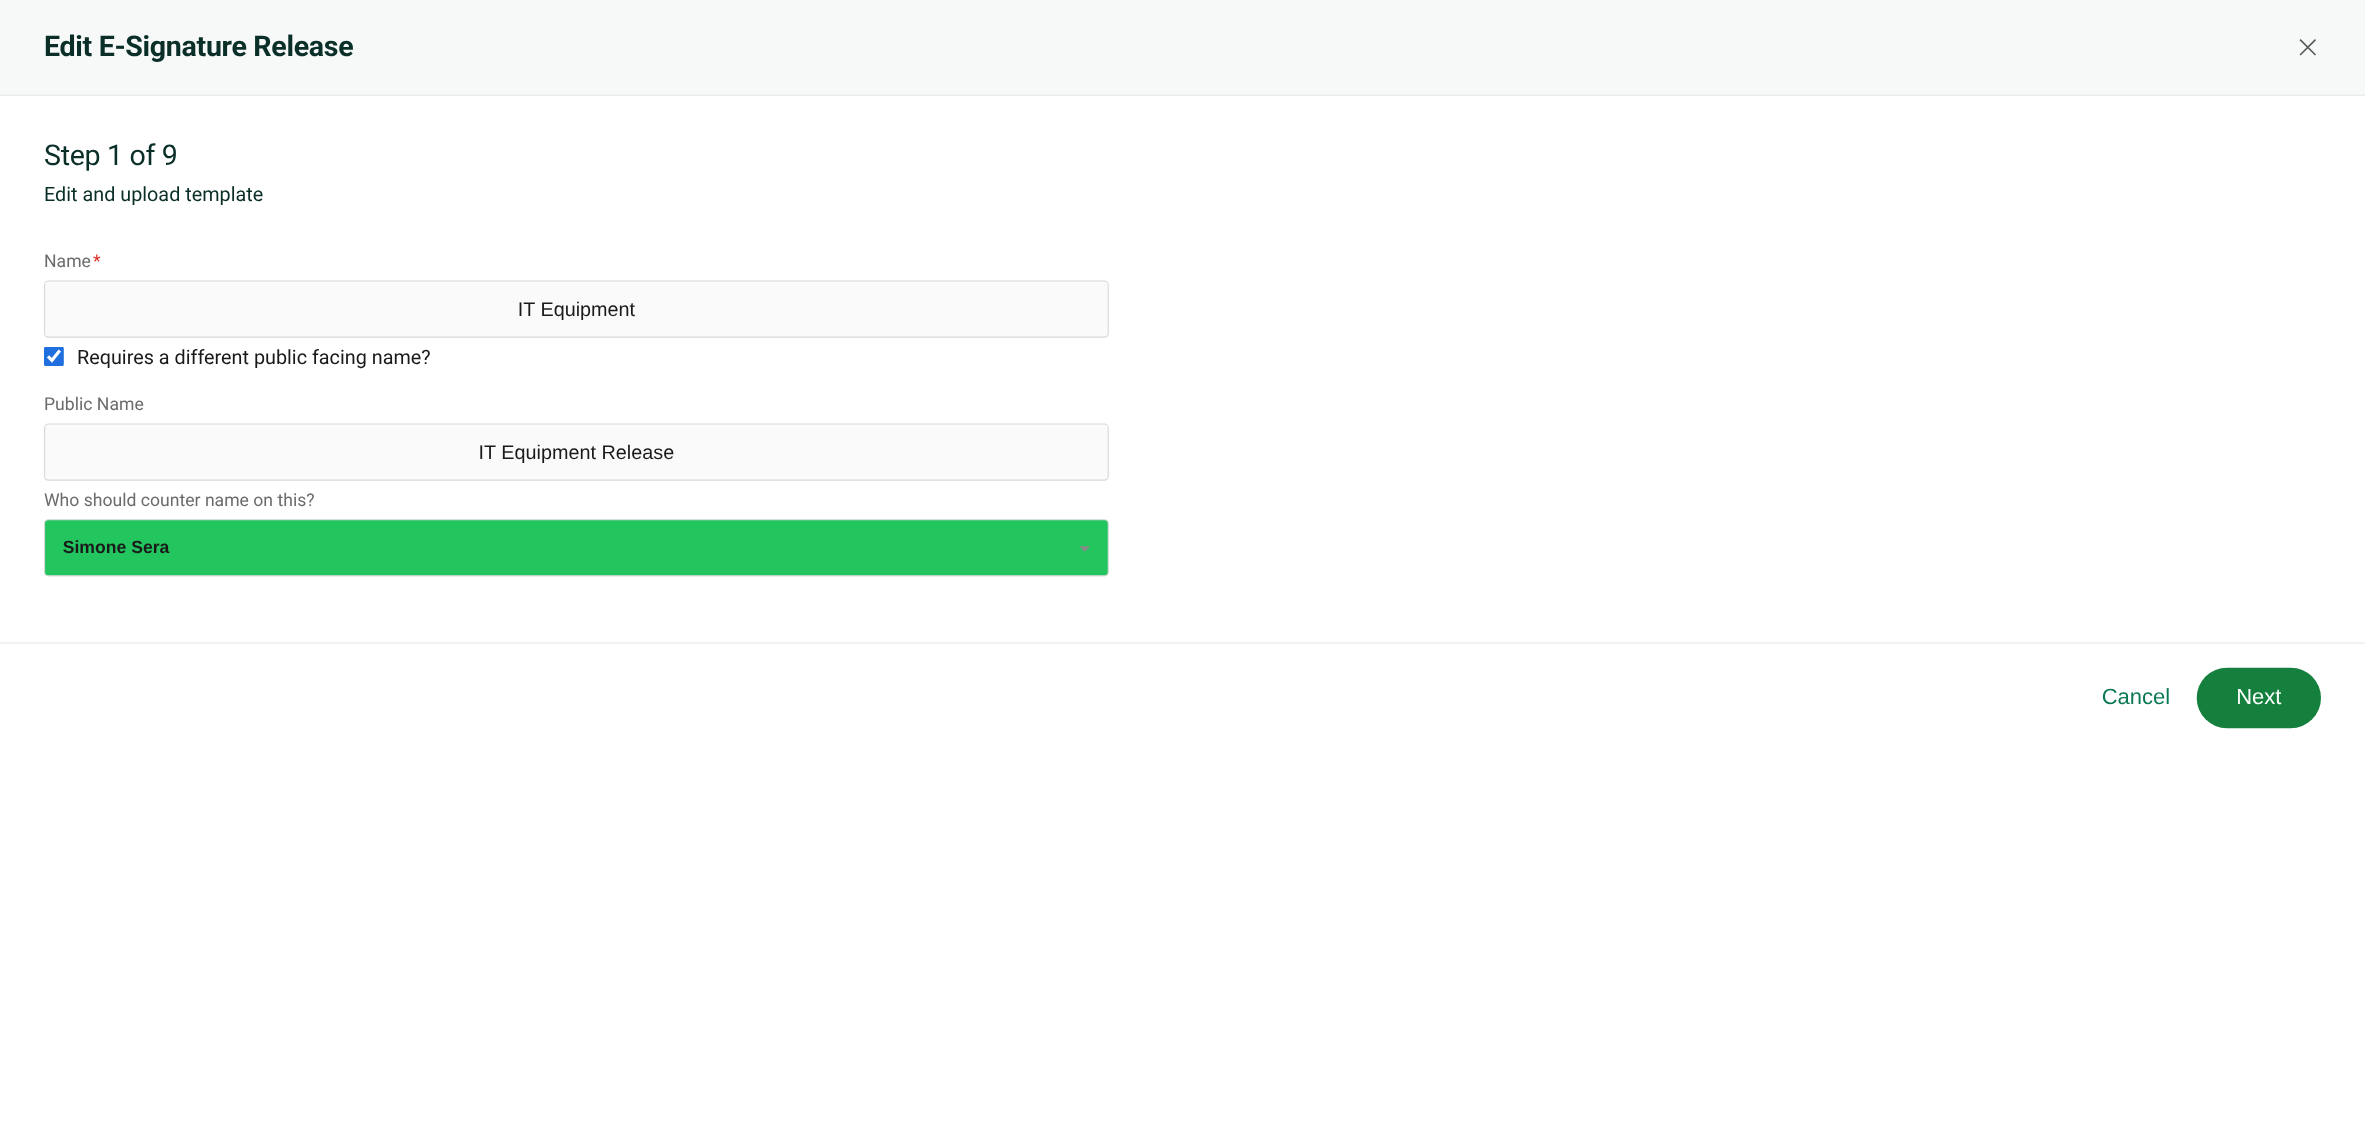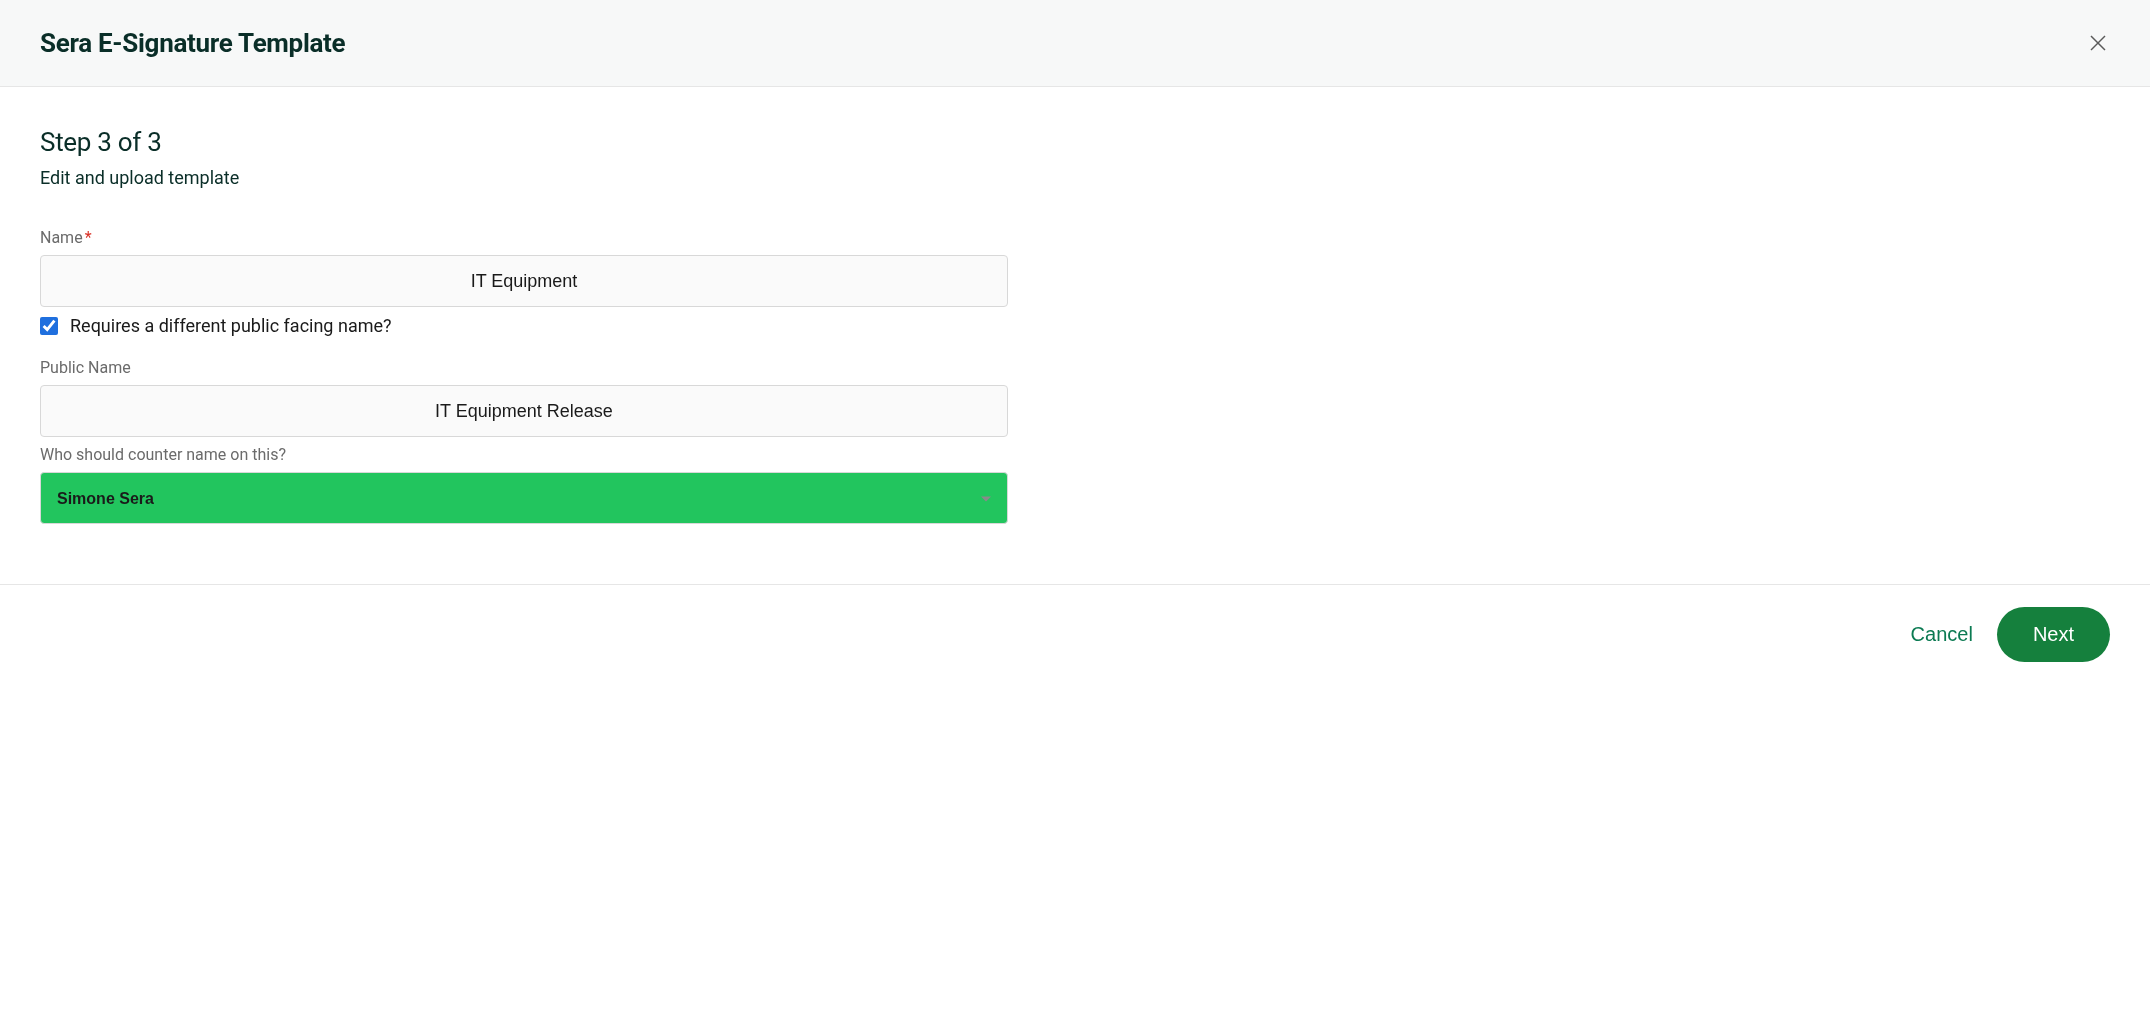--- a/index.html
+++ b/index.html
@@ -73,21 +73,20 @@
       font-size: 18px;
       color: #1a1a1a;
       background: #fafafa;
       border: 1px solid #d8d8d8;
       border-radius: 4px;
       outline: none;
       text-align: center;
     }
     .checkbox-row {
       display: flex;
-      align-items: center;
       margin-bottom: 22px;
     }
     .checkbox-input {
       width: 18px;
       height: 18px;
       accent-color: #1f6fde;
       cursor: pointer;
       margin-right: 12px;
     }
     .checkbox-label {
@@ -146,31 +145,31 @@
       border: none;
       border-radius: 999px;
       padding: 16px 36px;
       cursor: pointer;
     }
   </style>
 </head>
 <body>
 
 <div class="modal-header">
-  <h1 class="modal-title">Sera E-Signature Template</h1>
+  <h1 class="modal-title">Edit E-Signature Release</h1>
   <div class="close-icon">
     <svg width="20" height="20" viewBox="0 0 20 20" fill="none" stroke="currentColor" stroke-width="1.5">
       <line x1="3" y1="3" x2="17" y2="17"></line>
       <line x1="17" y1="3" x2="3" y2="17"></line>
     </svg>
   </div>
 </div>
 
 <div class="modal-body">
-  <h2 class="step-title">Step 3 of 3</h2>
+  <h2 class="step-title">Step 1 of 9</h2>
   <p class="step-subtitle">Edit and upload template</p>
 
   <div class="field-group">
     <label class="field-label">
       <span>Name</span><span class="required-asterisk">*</span>
     </label>
     <input type="text" class="text-input" value="IT Equipment" style="">
   </div>
 
   <div class="checkbox-row">

